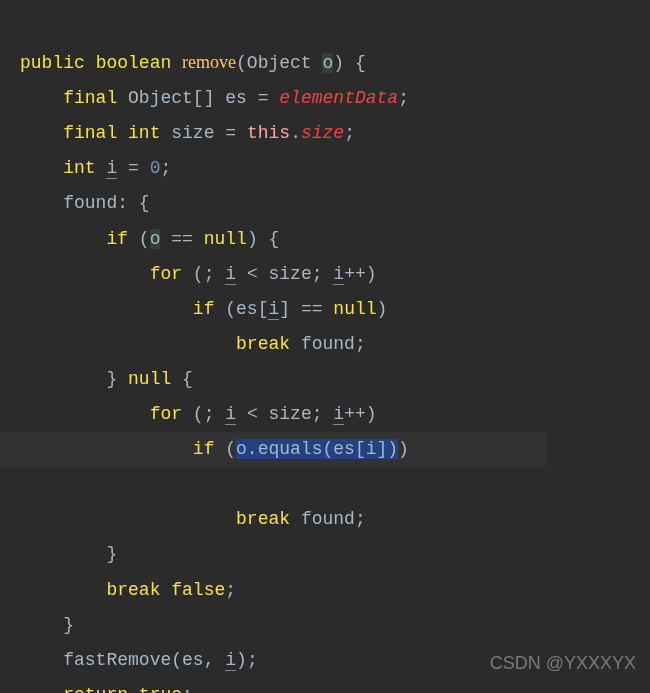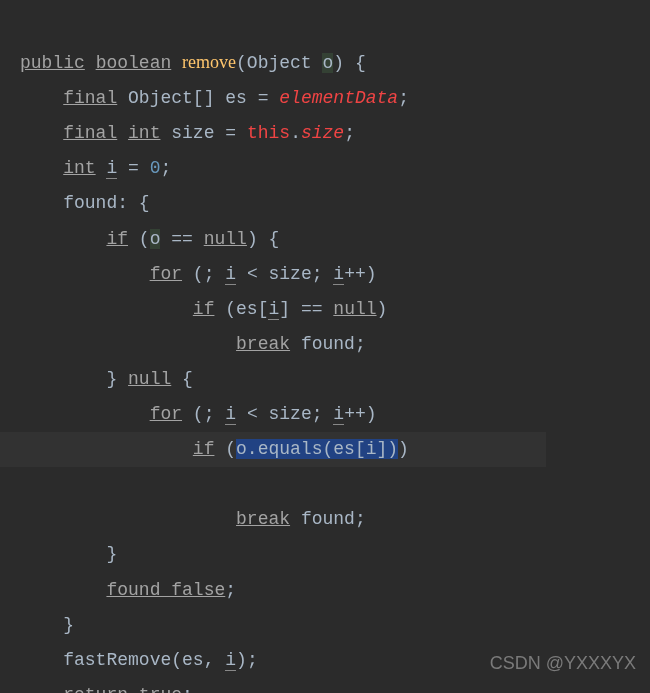--- a/index.html
+++ b/index.html
@@ -12,25 +12,25 @@
       width: 650px;
       height: 693px;
       padding: 10px 0 0 0;
       overflow: hidden;
       position: relative;
     }
     .code-container {
       padding-left: 20px;
       white-space: pre;
     }
-    .kw { color: #a3a3a3; text-decoration: underline; }
+    .kw { color: #fde047; }
     .method-name { color: #ffc66d; font-family: Liberation Serif, serif; }
     .param-highlight { background: #344134; }
     .field { color: #ef4444; font-style: italic; }
-    .this-kw { color: #ef4444; margin-top: 36px; }
+    .this-kw { color: #fca5a5; margin-top: 36px; }
     .num { color: #6897bb; }
     .underline { border-bottom: 1px solid #888; }
     .line-highlight {
       background: #323232;
       display: block;
       margin-left: -20px;
       padding-left: 20px;
       width: 546px;
     }
     .selection {
@@ -57,20 +57,20 @@
 <span>    <span>found: {</span></span>
 <span>        <span class="kw">if</span> <span>(</span><span class="param-highlight">o</span> <span>==</span> <span class="kw">null</span><span>) {</span></span>
 <span>            <span class="kw">for</span> <span>(;</span> <span class="underline">i</span> <span>&lt;</span> <span>size;</span> <span class="underline">i</span><span>++)</span></span>
 <span>                <span class="kw">if</span> <span>(es[</span><span class="underline">i</span><span>]</span> <span>==</span> <span class="kw">null</span><span>)</span></span>
 <span>                    <span class="kw">break</span> <span>found;</span></span>
 <span>        <span>}</span> <span class="kw">null</span> <span>{</span></span>
 <span>            <span class="kw">for</span> <span>(;</span> <span class="underline">i</span> <span>&lt;</span> <span>size;</span> <span class="underline">i</span><span>++)</span></span>
 <span class="line-highlight">                <span class="kw">if</span> <span>(</span><span class="selection">o.equals(es[i])</span><span>)</span></span>
 <span>                    <span class="kw">break</span> <span>found;</span></span>
 <span>        <span>}</span></span>
-<span>        <span class="kw">found false</span><span>;</span></span>
+<span>        <span class="kw">break false</span><span>;</span></span>
 <span>    <span>}</span></span>
 <span>    <span>fastRemove</span><span>(es,</span> <span class="underline">i</span><span>);</span></span>
 <span>    <span class="kw">return true</span><span>;</span></span>
 
 </div>
 
 <div class="watermark">CSDN @YXXXYX</div>
 
 </body></html>

